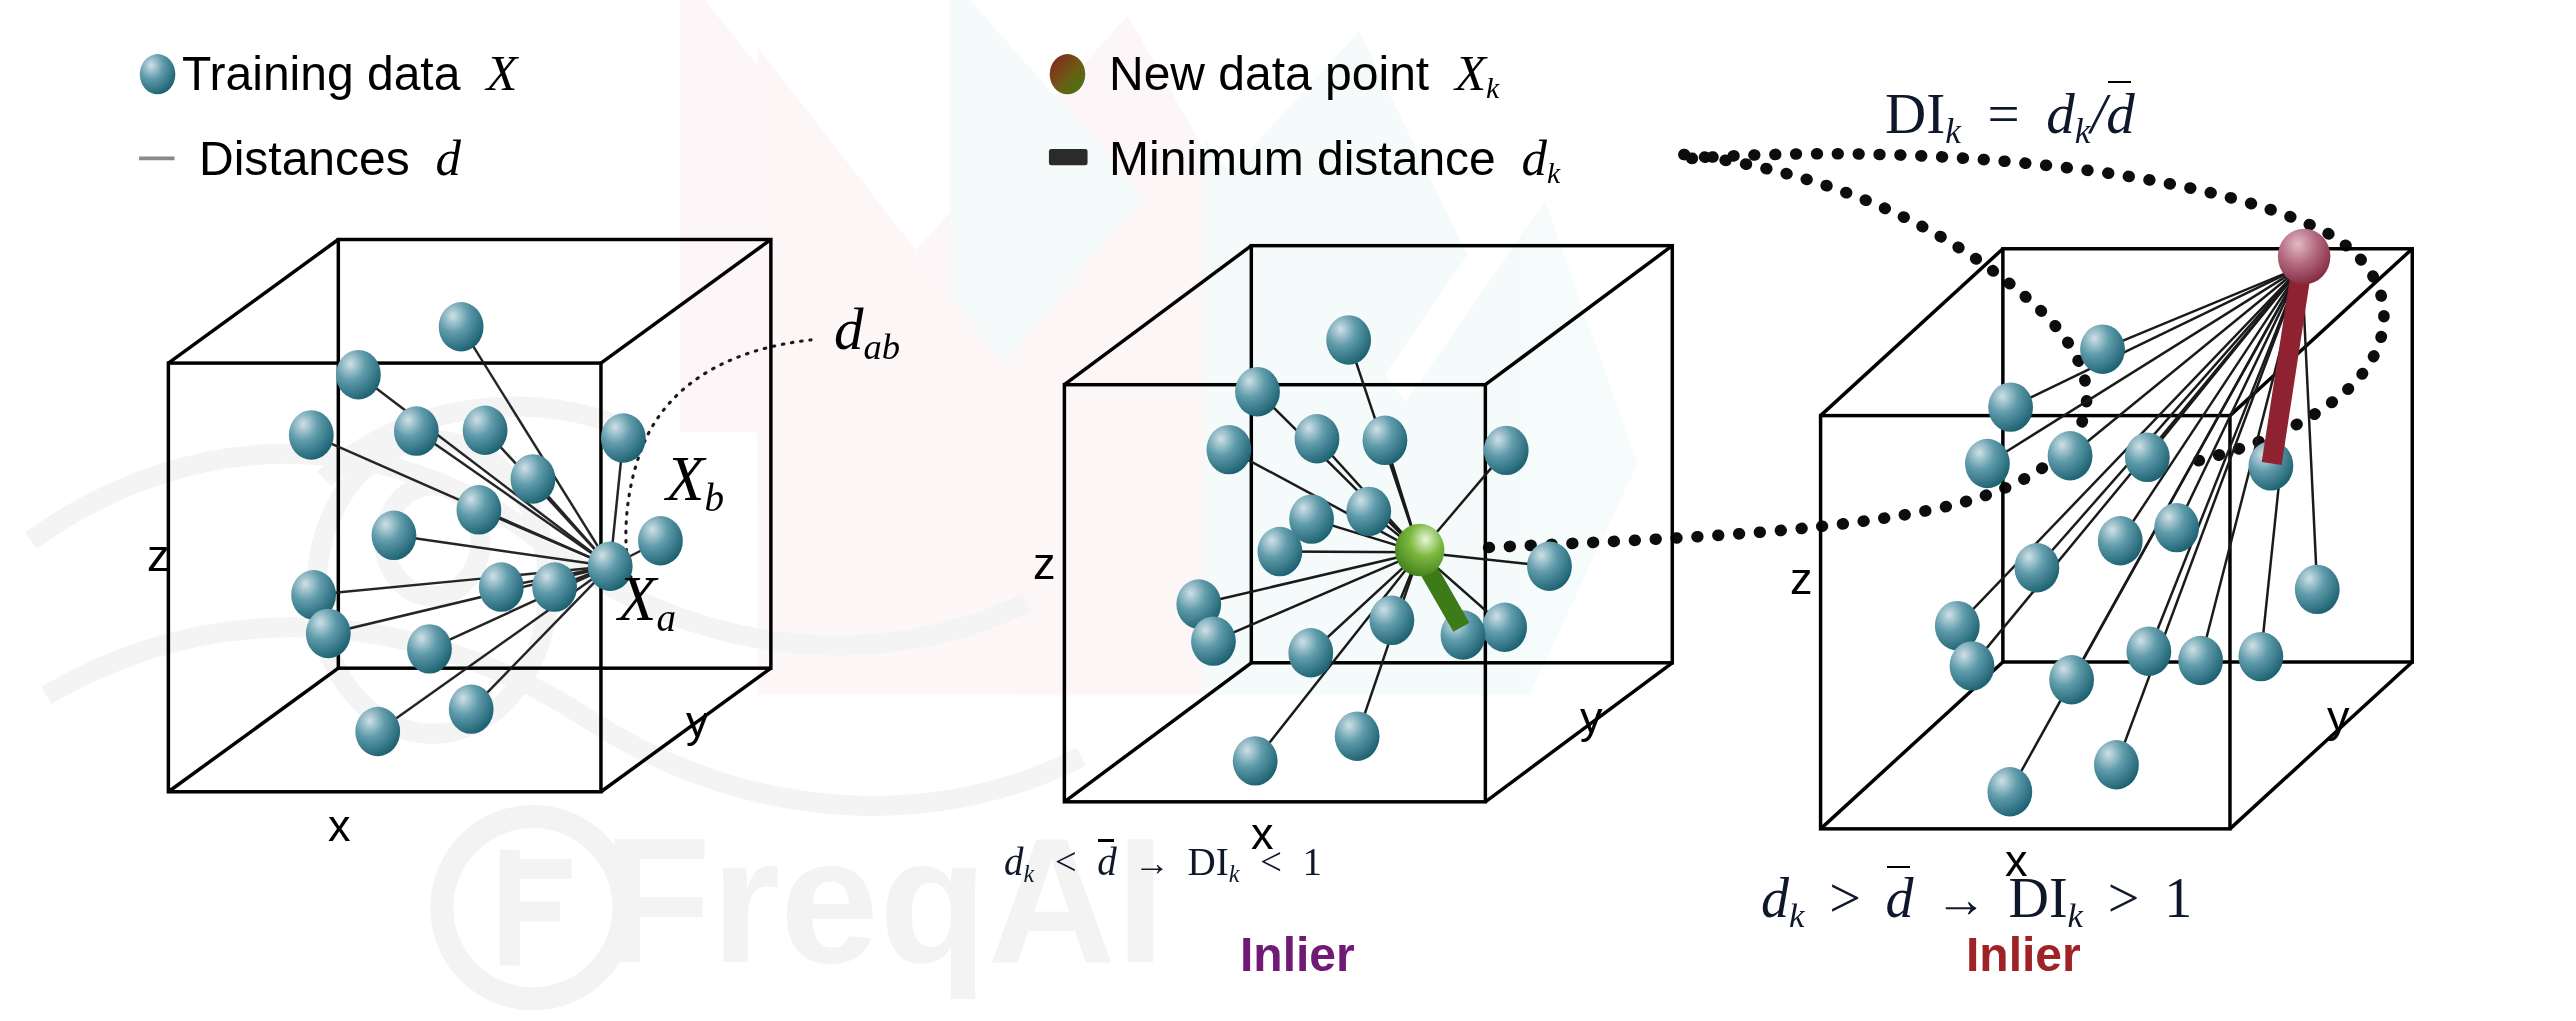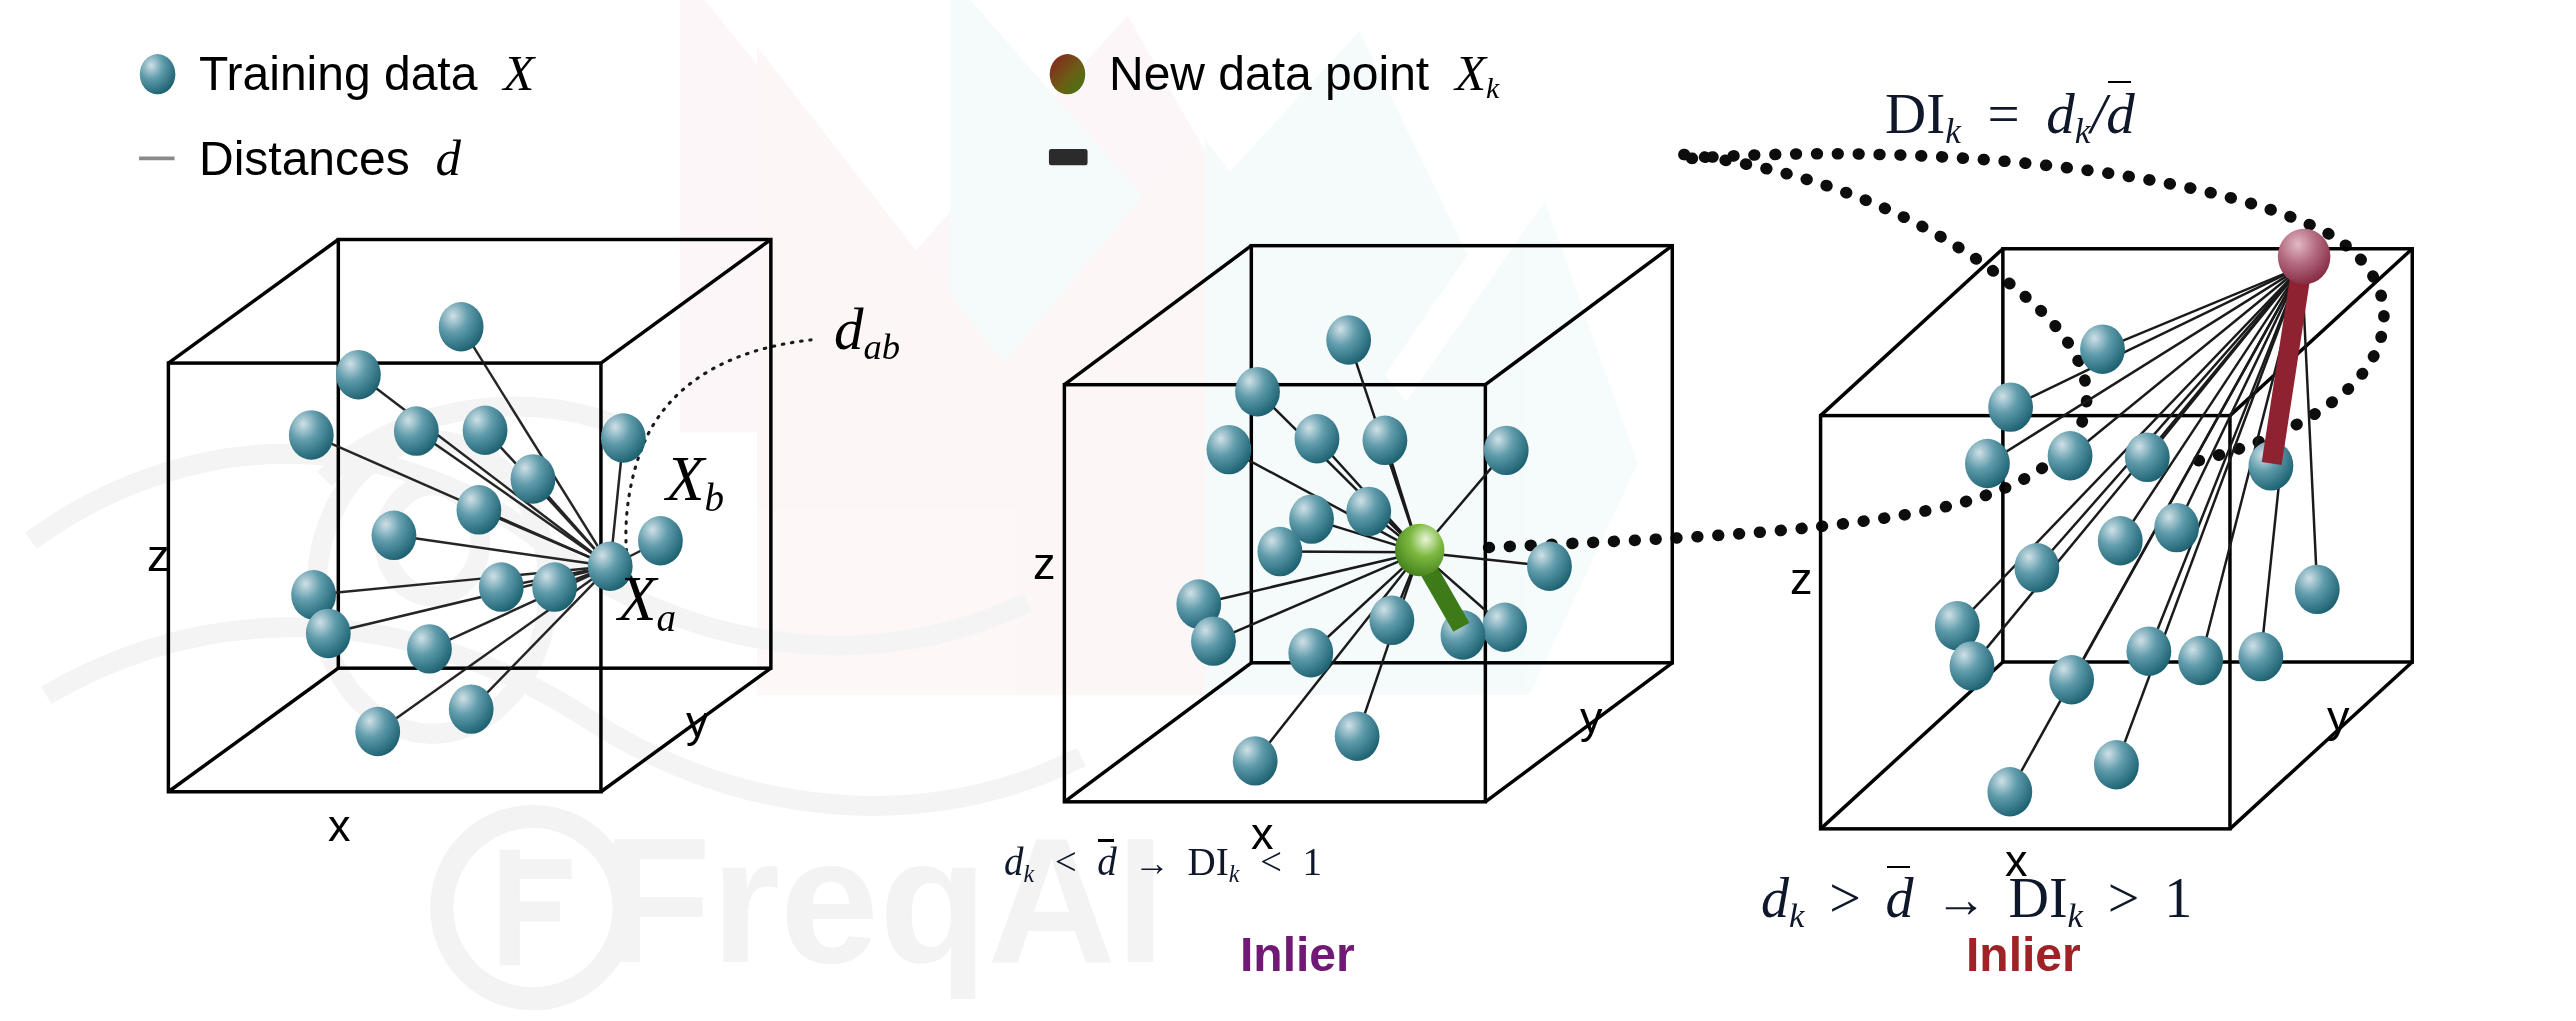--- a/index.html
+++ b/index.html
@@ -71,35 +71,39 @@
 
     <ellipse cx="204" cy="96" rx="23" ry="26" fill="url(#gTeal)"></ellipse>
 
     <line x1="180" y1="205" x2="226" y2="205" stroke="#8a8a8a" stroke-width="5"></line>
 
     <ellipse cx="1382" cy="96" rx="23" ry="26" fill="url(#gLegRG)"></ellipse>
 
     <rect x="1358" y="193" width="50" height="21" rx="3" fill="#2b2b2b"></rect>
   </svg>
 
-  <div class="txt legend-label" style="left:199px;top:48px;">
+  <div class="txt legend-label" style="left:182px;top:48px;">
     <span>Training data</span>
     <span class="mathit" style="font-size:1.06em;padding-left:12.4px;">X</span>
   </div>
 
   <div class="txt legend-label" style="left:1109px;top:48px;">
     <span>New data point</span>
     <span class="mathit" style="font-size:1.06em;padding-left:12.4px;">X</span><span class="mathit"><sub>k</sub></span>
   </div>
 
   <div class="txt legend-label" style="left:199px;top:133px;">
     <span>Distances</span>
     <span class="mathit" style="font-size:1.06em;padding-left:12.4px;">d</span>
   </div>
 
+  <div class="txt legend-label" style="left:1109px;top:133px;">
+    <span>Minimum distance</span>
+    <span class="mathit" style="font-size:1.06em;padding-left:12.4px;">d</span><span class="mathit"><sub>k</sub></span>
+  </div>
 
   <div class="txt formula" style="left:1885px;top:85px;font-size:57px;">
     <span class="serif">DI</span><span class="mathit"><sub>k</sub></span>
     <span class="serif" style="padding:0 12.4px;">=</span>
     <span class="mathit">d</span><span class="mathit"><sub>k</sub></span><span class="mathit">/</span><span class="mathit ovb">d</span>
   </div>
 
   <svg class="layer" viewBox="0 0 3335 1323" width="2576" height="1022">
 
     <path d="M 828,770 C 805,745 800,640 840,560 C 880,485 960,450 1050,440" fill="none" stroke="#1a1a1a" stroke-width="4" stroke-dasharray="2,10" stroke-linecap="round"></path>

